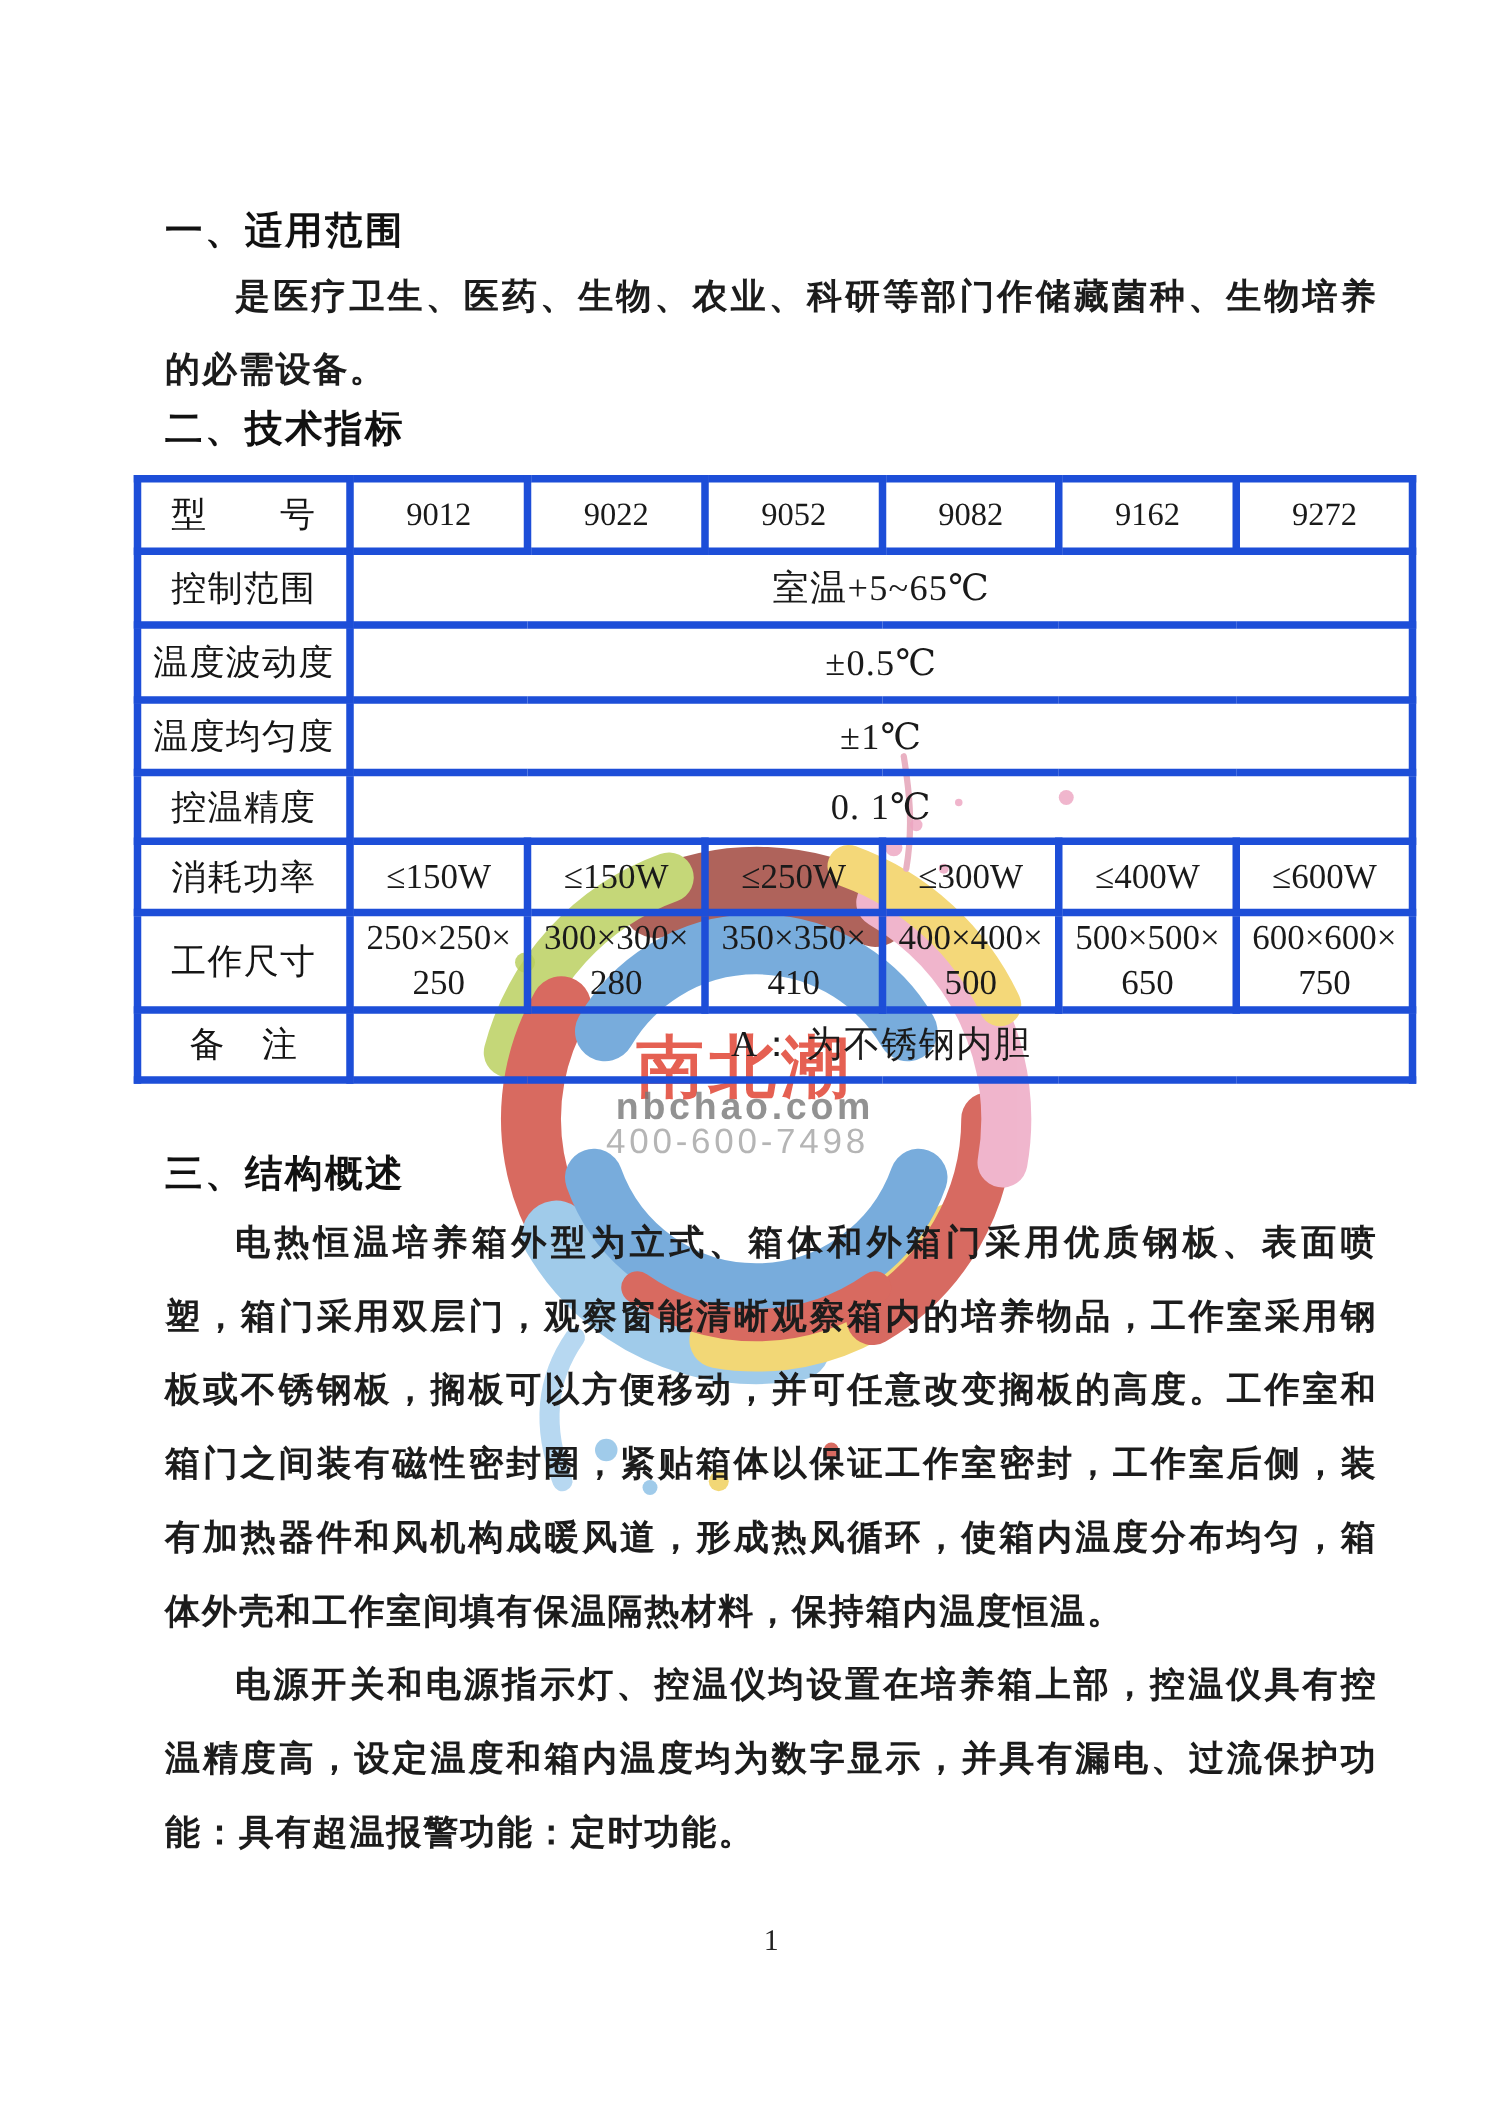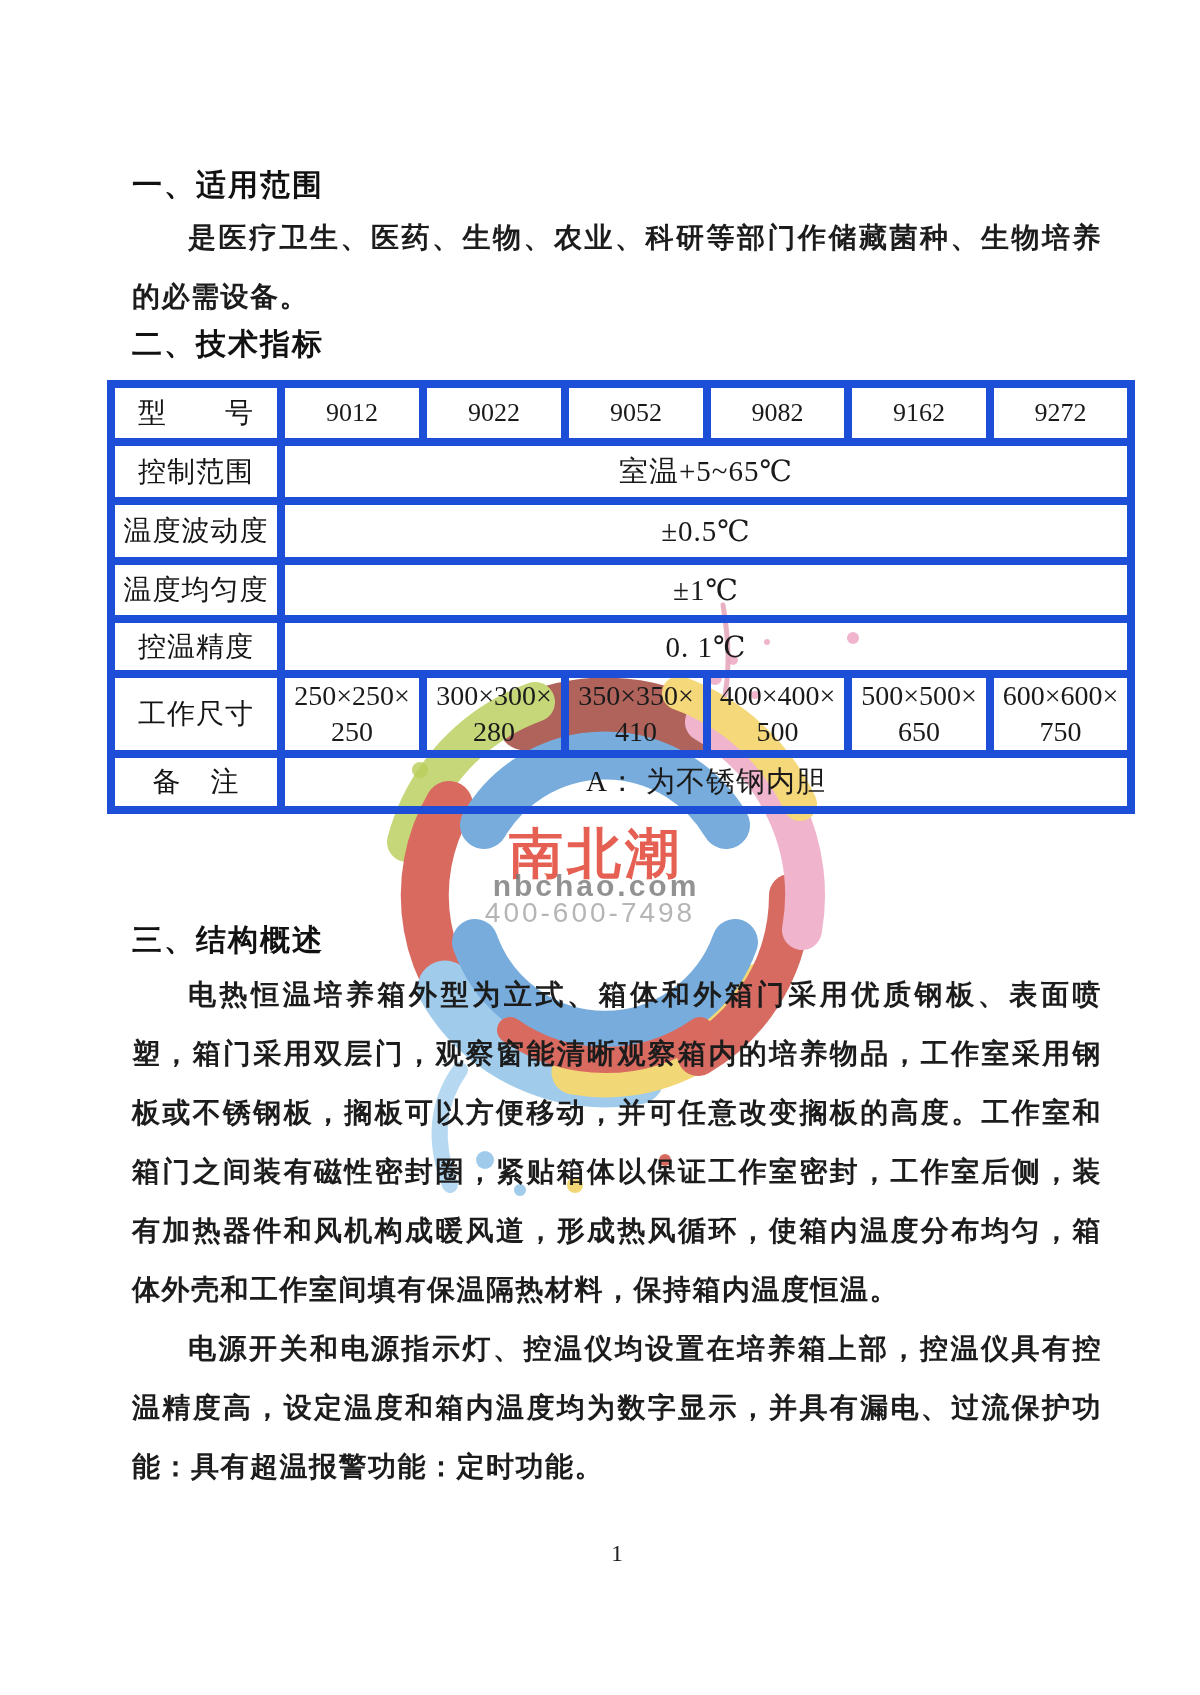--- a/index.html
+++ b/index.html
@@ -17,21 +17,21 @@
   .para{
     width:970px;font-size:28px;line-height:59px;letter-spacing:1.5px;
     text-align:justify;text-indent:2em;color:#1c1c1c;font-weight:bold;
   }
   
   table.spec{
     border-collapse:collapse;table-layout:fixed;
     width:1020px;background:transparent;
   }
   table.spec td{
-    border:8px solid #1d4ed8;text-align:center;vertical-align:middle;
+    border:6px solid #1d4ed8;text-align:center;vertical-align:middle;
     padding:0 8px;overflow:hidden;
   }
   td.lbl{font-size:28px;letter-spacing:1px;color:#151515;}
   td.model{font-size:26px;}
   td.merged{font-size:29px;letter-spacing:1px;}
   td.power{font-size:28px;}
   td.size{font-size:28px;word-break:break-all;line-height:36px;}
   td.note{font-size:29px;letter-spacing:1px;}
   
   #watermark{position:absolute;left:365px;top:600px;width:500px;height:600px;z-index:0;}
@@ -134,20 +134,29 @@
       <td class="merged" colspan="6">±0.5℃</td>
     </tr>
     <tr style="height:58px">
       <td class="lbl">温度均匀度</td>
       <td class="merged" colspan="6">±1℃</td>
     </tr>
     <tr style="height:55px">
       <td class="lbl">控温精度</td>
       <td class="merged" colspan="6">0. 1℃</td>
     </tr>
+    <tr style="height:57px">
+      <td class="lbl">消耗功率</td>
+      <td class="power">≤150W</td>
+      <td class="power">≤150W</td>
+      <td class="power">≤250W</td>
+      <td class="power">≤300W</td>
+      <td class="power">≤400W</td>
+      <td class="power">≤600W</td>
+    </tr>
     <tr style="height:76px">
       <td class="lbl">工作尺寸</td>
       <td class="size">250×250×250</td>
       <td class="size">300×300×280</td>
       <td class="size">350×350×410</td>
       <td class="size">400×400×500</td>
       <td class="size">500×500×650</td>
       <td class="size">600×600×750</td>
     </tr>
     <tr style="height:56px">

